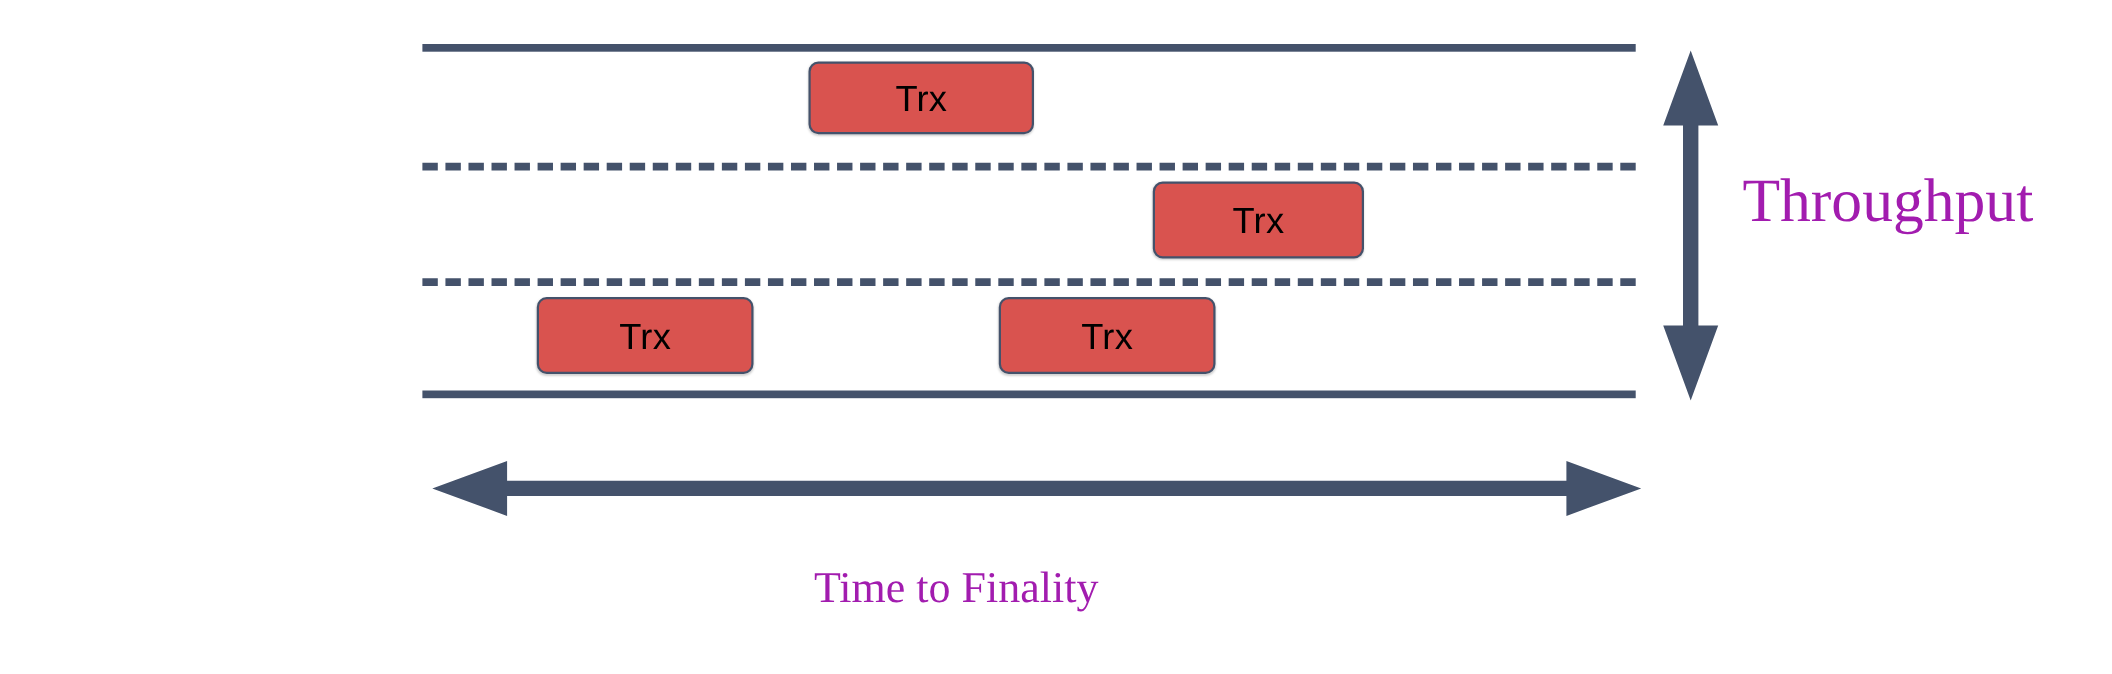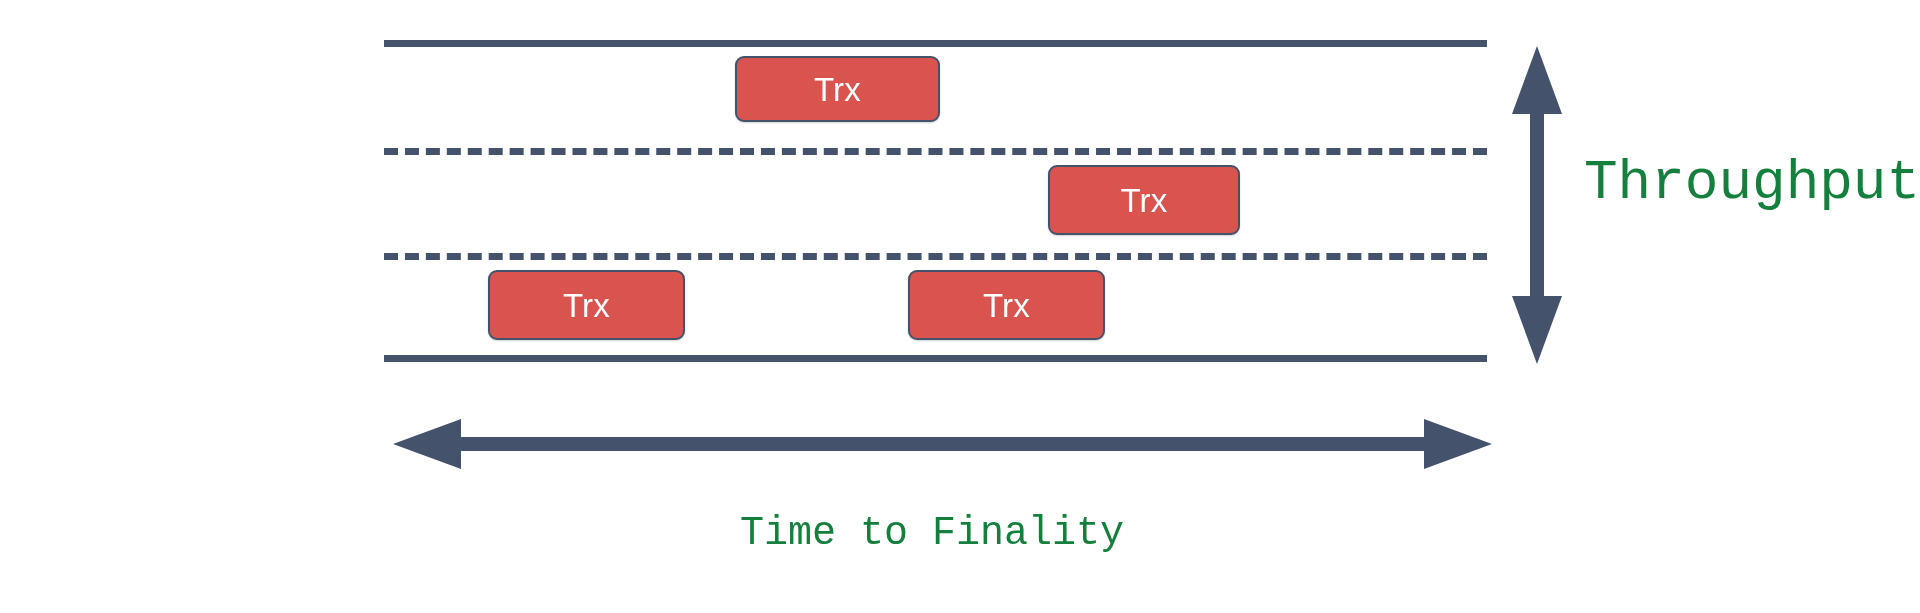--- a/index.html
+++ b/index.html
@@ -47,21 +47,21 @@
   
   .trx {
     position: absolute;
     background: #D9534F;
     border: 2px solid #44526B;
     border-radius: 9px;
     box-sizing: border-box;
     display: flex;
     align-items: center;
     justify-content: center;
-    color: #ffffff;
+    color: #000000;
     font-size: 33px;
     font-family: "Liberation Sans", sans-serif;
     letter-spacing: 0.2px;
     line-height: 1;
     box-shadow: 0 1px 2px rgba(0,0,0,0.18);
   }
 
   
   .v-arrow {
     position: absolute;
@@ -76,22 +76,22 @@
     position: absolute;
     left: 385px;
     top: 415px;
     width: 1115px;
     height: 58px;
   }
 
   
   .label {
     position: absolute;
-    color: #15803d;
-    font-family: Liberation Mono, monospace;
+    color: #a21caf;
+    font-family: Liberation Serif, serif;
     white-space: nowrap;
     line-height: 1;
   }
   .label-throughput {
     left: 1584px;
     top: 155px;
     font-size: 56px;
   }
   .label-time {
     left: 740px;

